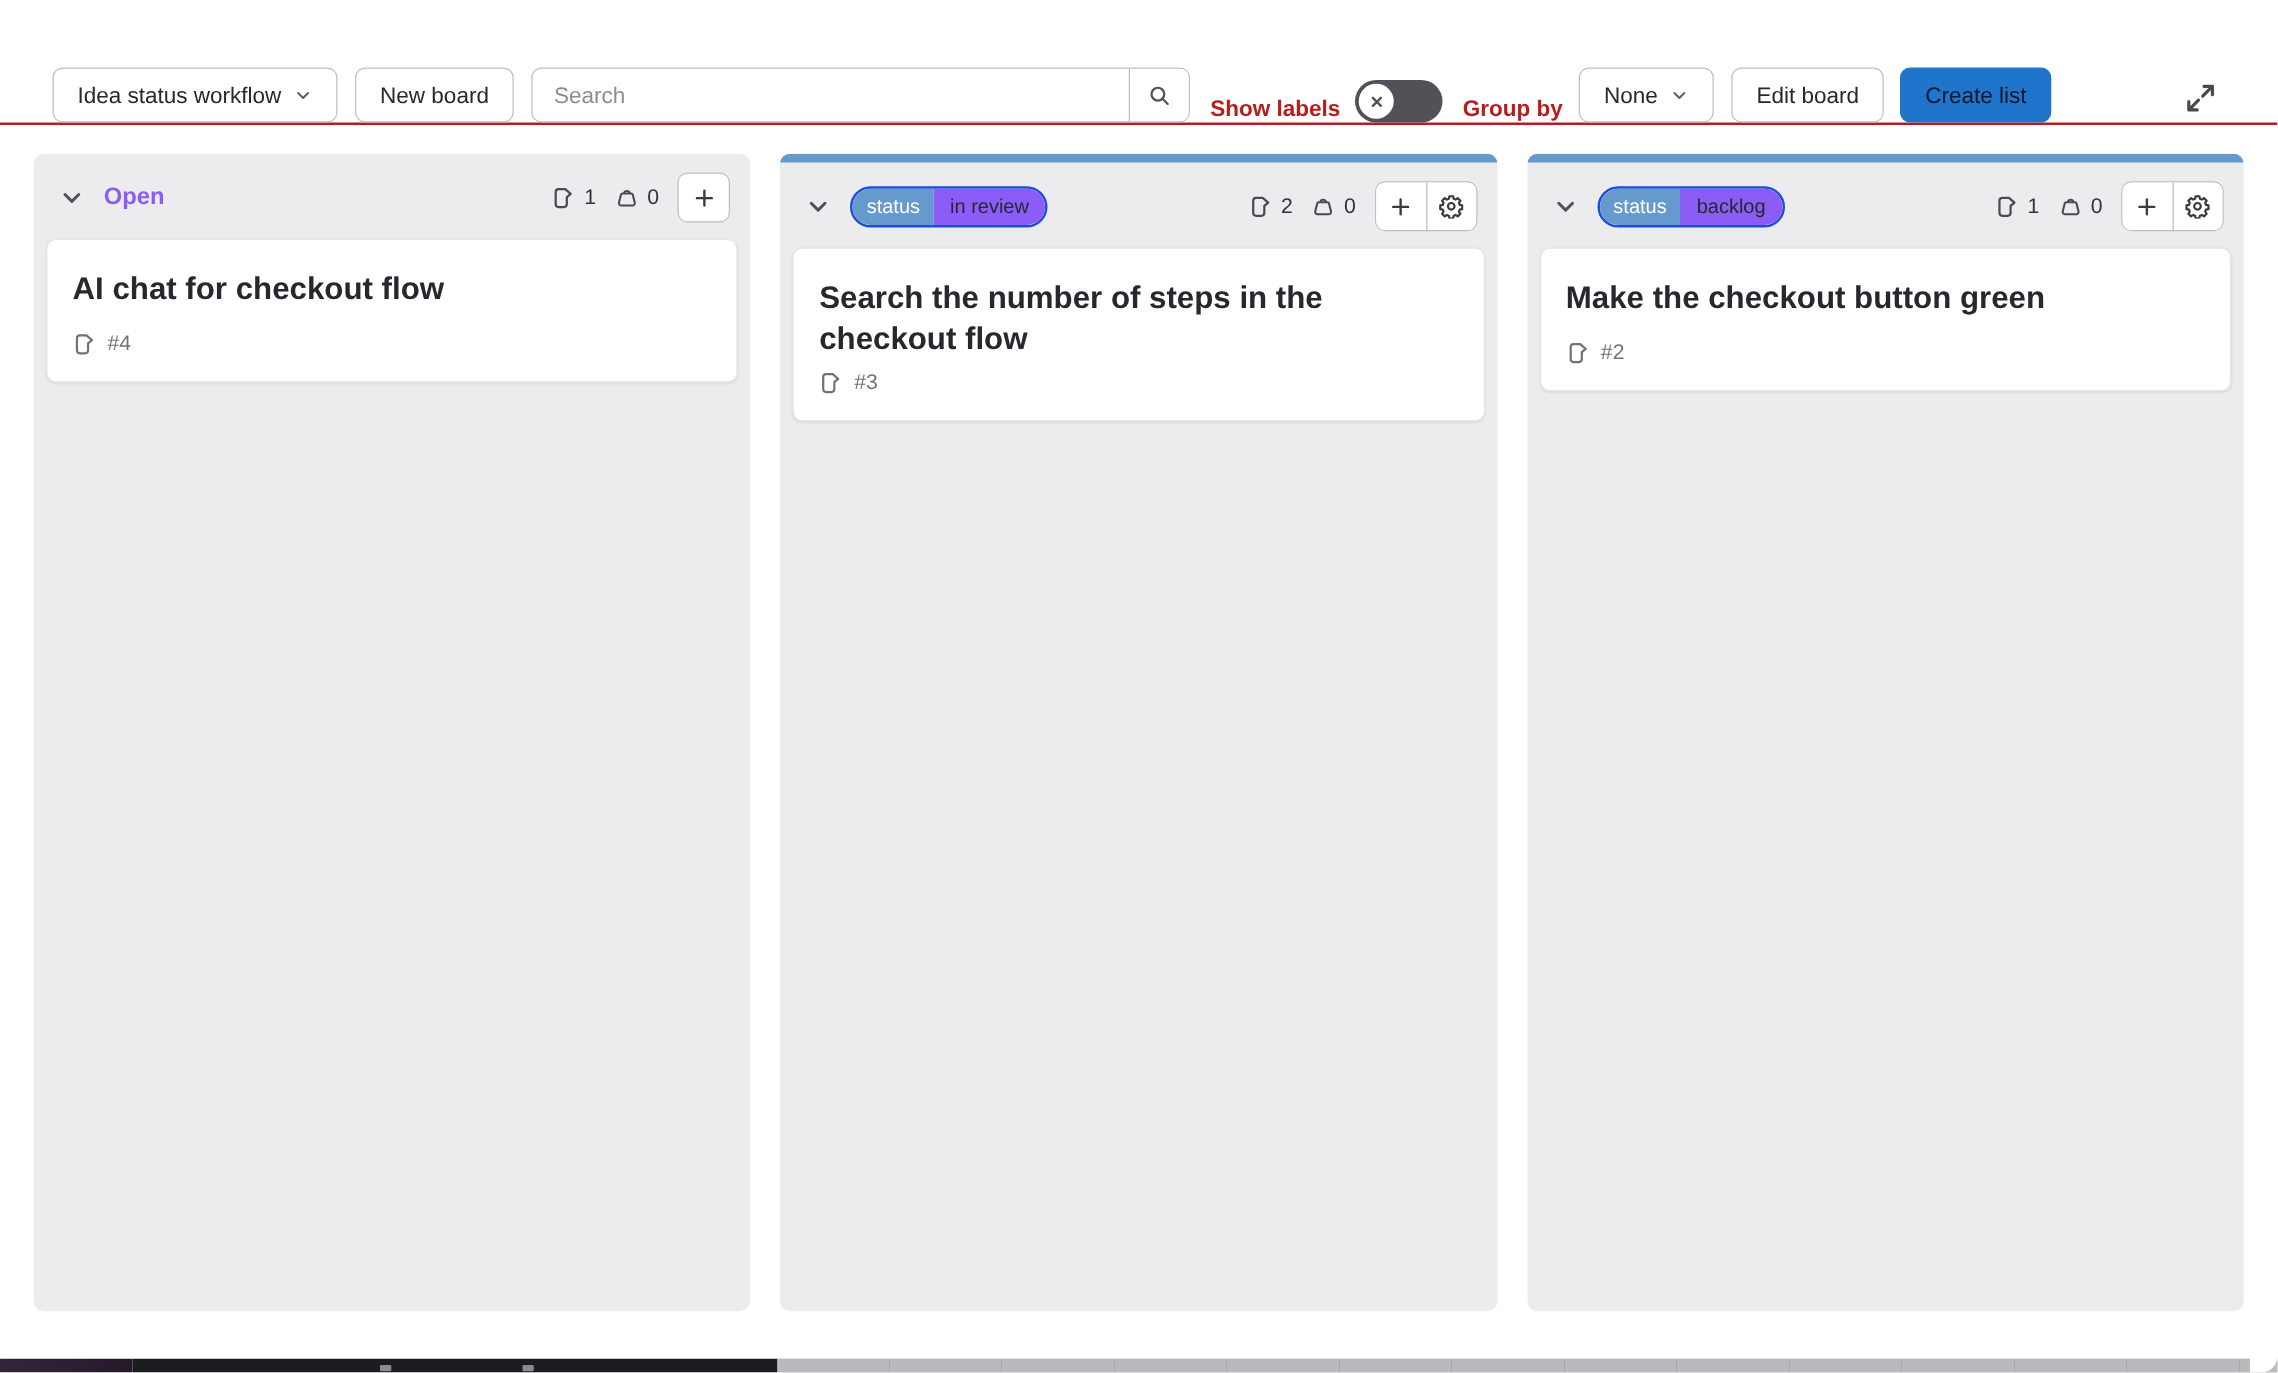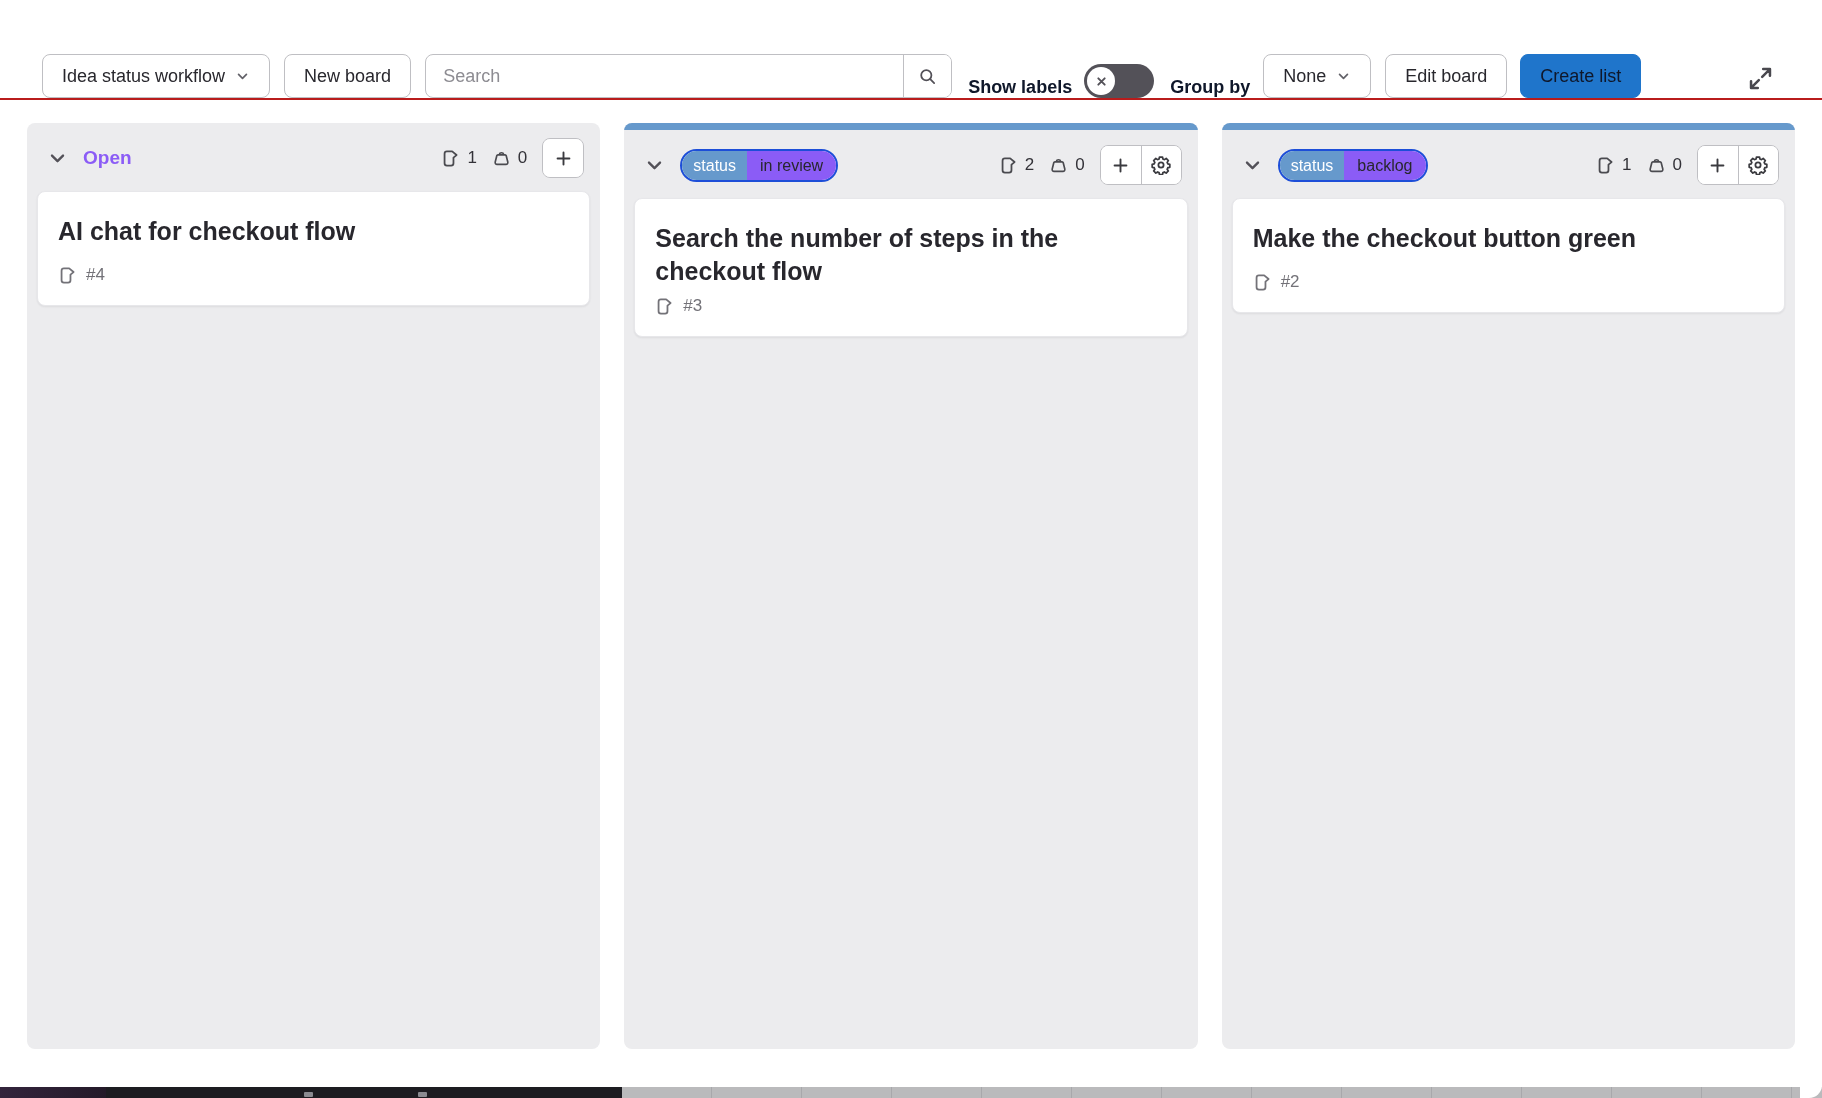--- a/index.html
+++ b/index.html
@@ -28,21 +28,21 @@
   }
   .search-box input {
     flex:1; border:none; outline:none; font-family:inherit; font-size:18px;
     padding:0 17px; color:#28272d; background:transparent;
   }
   .search-box input::placeholder { color:#8d8c92; }
   .search-btn {
     width:48px; border:none; border-left:1px solid #bfbfc3; background:#fff;
     display:flex; align-items:center; justify-content:center; color:#535158; cursor:pointer;
   }
-  .bold-label { font-weight:700; font-size:18px; color:#0f172a; white-space:nowrap; }
+  .bold-label { font-weight:700; font-size:18px; color:#b91c1c; white-space:nowrap; }
   .toggle {
     width:70px; height:34px; border-radius:17px; background:#535158;
     position:relative; margin:0 16px 0 12px; cursor:pointer; border:none; flex:none;
   }
   .toggle .knob {
     position:absolute; left:3px; top:3px; width:28px; height:28px; border-radius:50%;
     background:#fff; display:flex; align-items:center; justify-content:center; color:#535158;
   }
   .expand-btn {
     margin-left:auto; background:none; border:none; color:#49484e;

